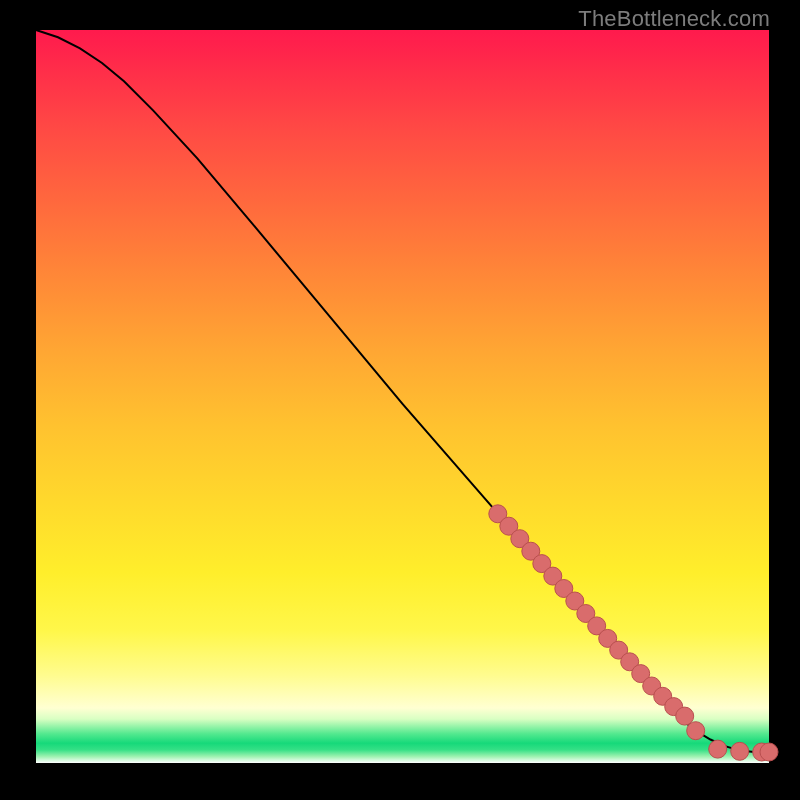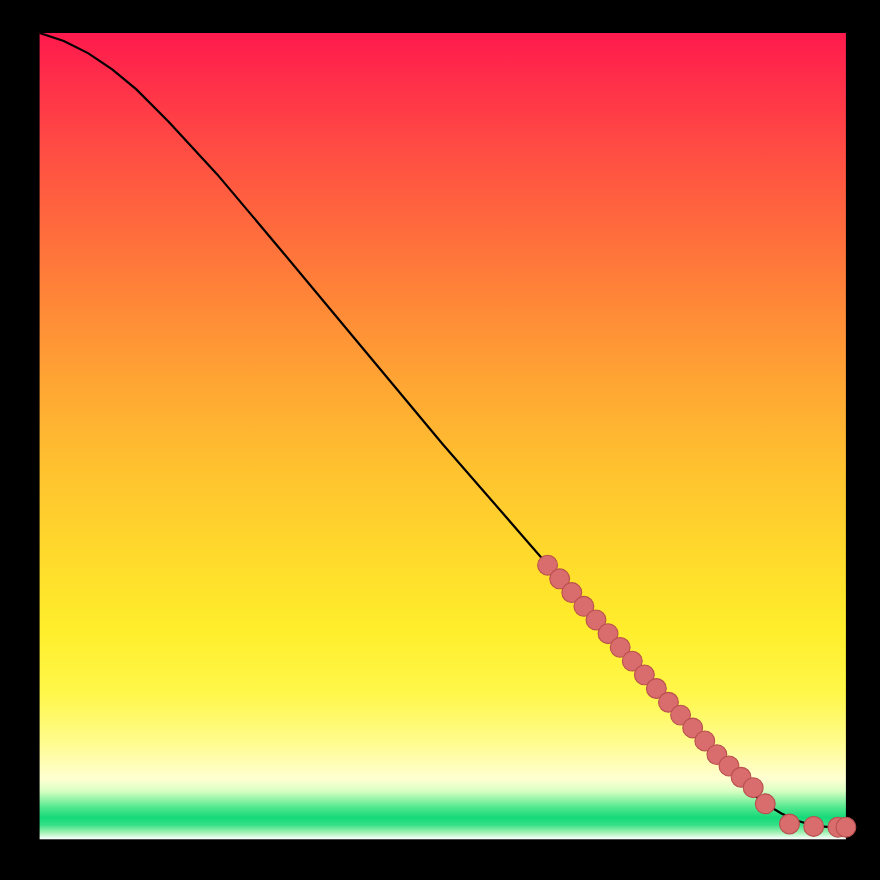--- a/index.html
+++ b/index.html
@@ -61,20 +61,21 @@
     width: 733px;
     height: 733px;
     overflow: visible;
   }
 </style>
 </head>
 <body>
 
 <div class="frame">
   <div class="plot"></div>
+  <div class="attribution">TheBottleneck.com</div>
   <svg class="overlay" viewBox="0 0 733 733">
     <g>
         <path d="M0.0 0.0 L22.0 7.3 L44.0 18.3 L66.0 33.0 L88.0 51.3 L117.3 80.6 L161.3 128.3 L219.9 197.9 L293.2 285.9 L366.5 373.8 L439.8 458.1 L513.1 542.4 L571.7 608.4 L615.7 656.0 L645.0 689.0 L659.7 700.7 L674.4 709.5 L689.0 716.1 L703.7 720.5 L718.3 722.0 L733.0 722.0" fill="none" stroke="#000000" stroke-width="2"></path>
       </g>
     <g>
         <circle cx="461.8" cy="483.8" r="9" fill="#d96c6c" stroke="#b94f4f" stroke-width="1"></circle>
         <circle cx="472.8" cy="496.2" r="9" fill="#d96c6c" stroke="#b94f4f" stroke-width="1"></circle>
         <circle cx="483.8" cy="508.7" r="9" fill="#d96c6c" stroke="#b94f4f" stroke-width="1"></circle>
         <circle cx="494.8" cy="521.2" r="9" fill="#d96c6c" stroke="#b94f4f" stroke-width="1"></circle>
         <circle cx="505.8" cy="533.6" r="9" fill="#d96c6c" stroke="#b94f4f" stroke-width="1"></circle>

